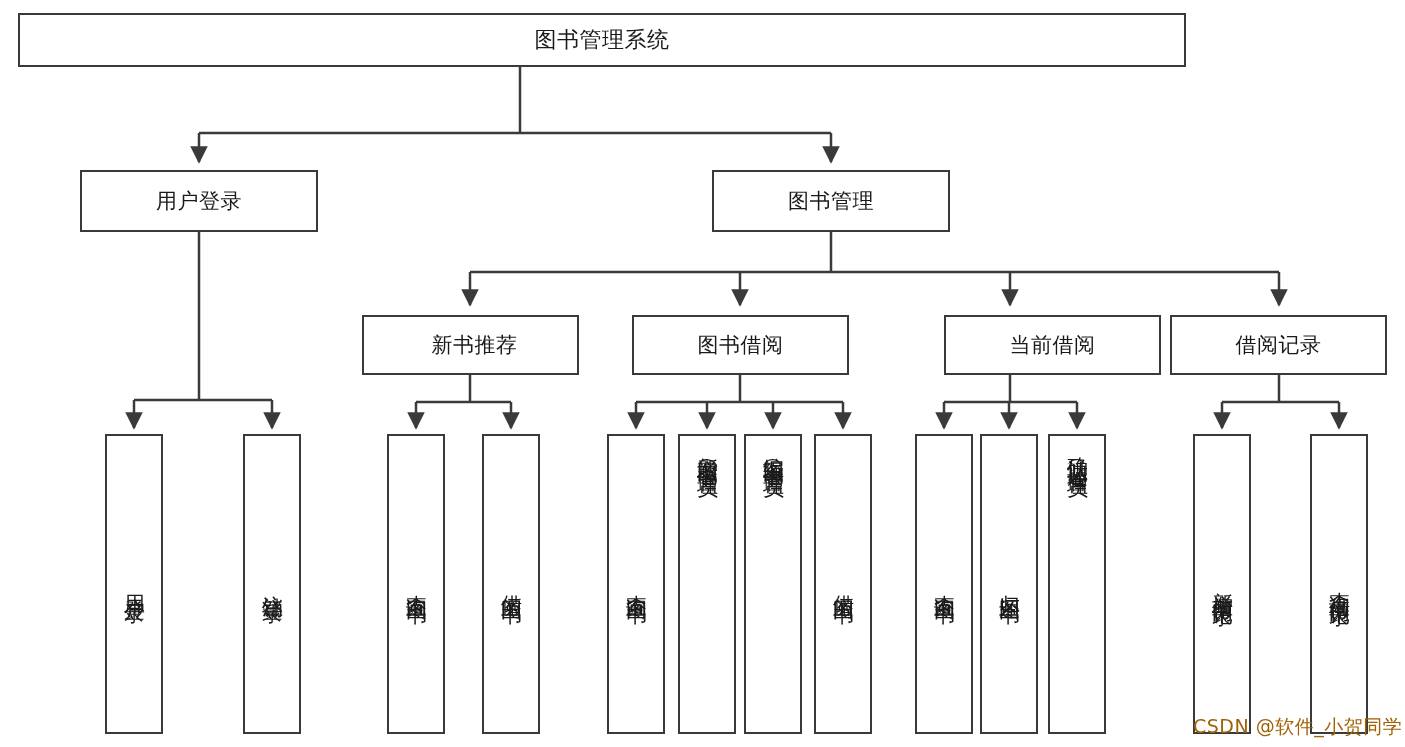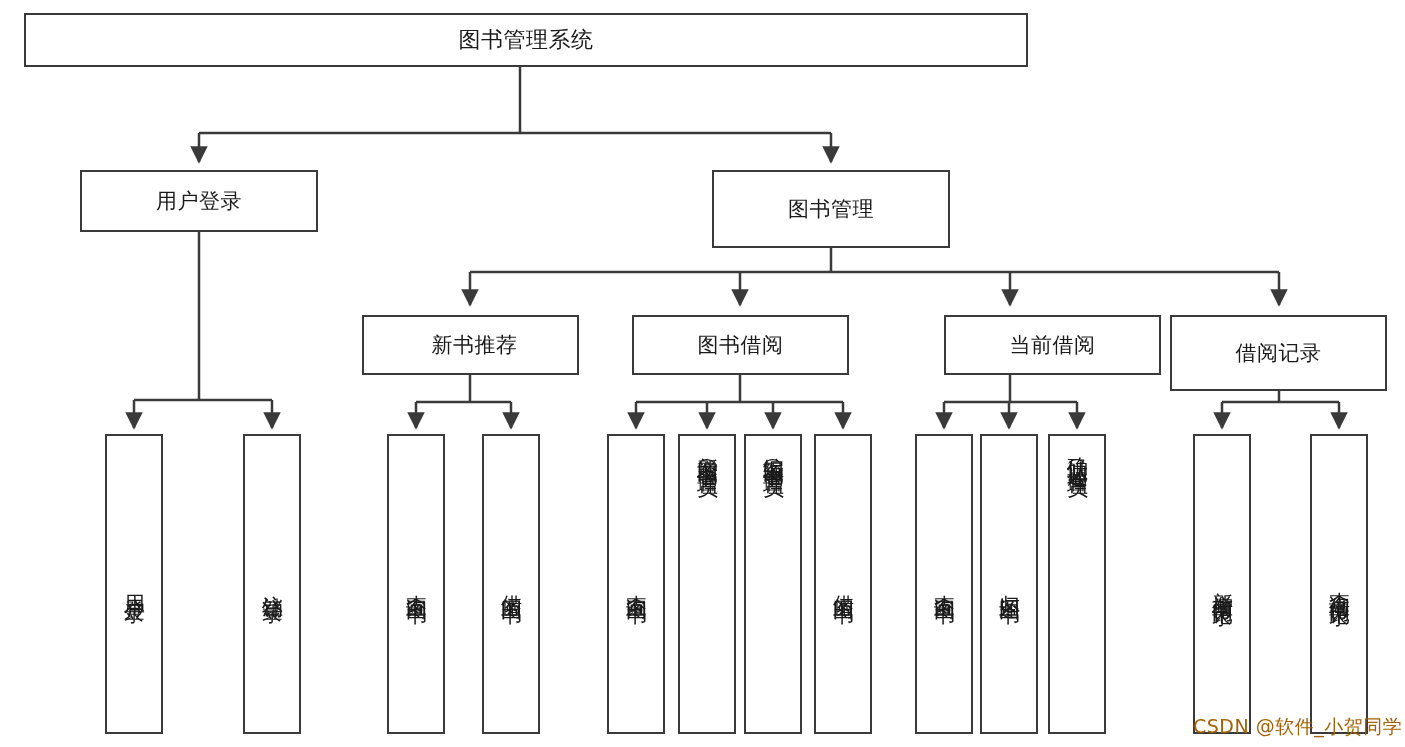--- a/index.html
+++ b/index.html
@@ -128,41 +128,41 @@
       <path d="M 1009 402 L 1009 428" marker-end="url(#arrow)"></path>
       <path d="M 1077 402 L 1077 428" marker-end="url(#arrow)"></path>
 
       <path d="M 1279 375 L 1279 402"></path>
       <path d="M 1222 402 L 1339 402"></path>
       <path d="M 1222 402 L 1222 428" marker-end="url(#arrow)"></path>
       <path d="M 1339 402 L 1339 428" marker-end="url(#arrow)"></path>
     </g>
   </svg>
 
-  <div class="node horiz root" style="left:24px; top:13px; width:1004px; height:54px;">
+  <div class="node horiz root" style="left:18px; top:13px; width:1168px; height:54px;">
     <span class="node-label">图书管理系统</span>
   </div>
 
   <div class="node horiz" style="left:80px; top:170px; width:238px; height:62px;">
     <span class="node-label">用户登录</span>
   </div>
-  <div class="node horiz" style="left:712px; top:170px; width:238px; height:78px;">
+  <div class="node horiz" style="left:712px; top:170px; width:238px; height:62px;">
     <span class="node-label">图书管理</span>
   </div>
 
   <div class="node horiz" style="left:362px; top:315px; width:217px; height:60px;padding-left:8px;">
     <span class="node-label">新书推荐</span>
   </div>
   <div class="node horiz" style="left:632px; top:315px; width:217px; height:60px;align-items:center;">
     <span class="node-label">图书借阅</span>
   </div>
   <div class="node horiz" style="left:944px; top:315px; width:217px; height:60px;">
     <span class="node-label">当前借阅</span>
   </div>
-  <div class="node horiz" style="left:1170px; top:315px; width:217px; height:76px;">
+  <div class="node horiz" style="left:1170px; top:315px; width:217px; height:60px;">
     <span class="node-label">借阅记录</span>
   </div>
 
   <div class="node vert center" style="left:105px; top:434px; width:58px; height:300px;">
     <span class="node-label">用户登录</span>
   </div>
   <div class="node vert center" style="left:243px; top:434px; width:58px; height:300px;">
     <span class="node-label">注销登录</span>
   </div>
 

